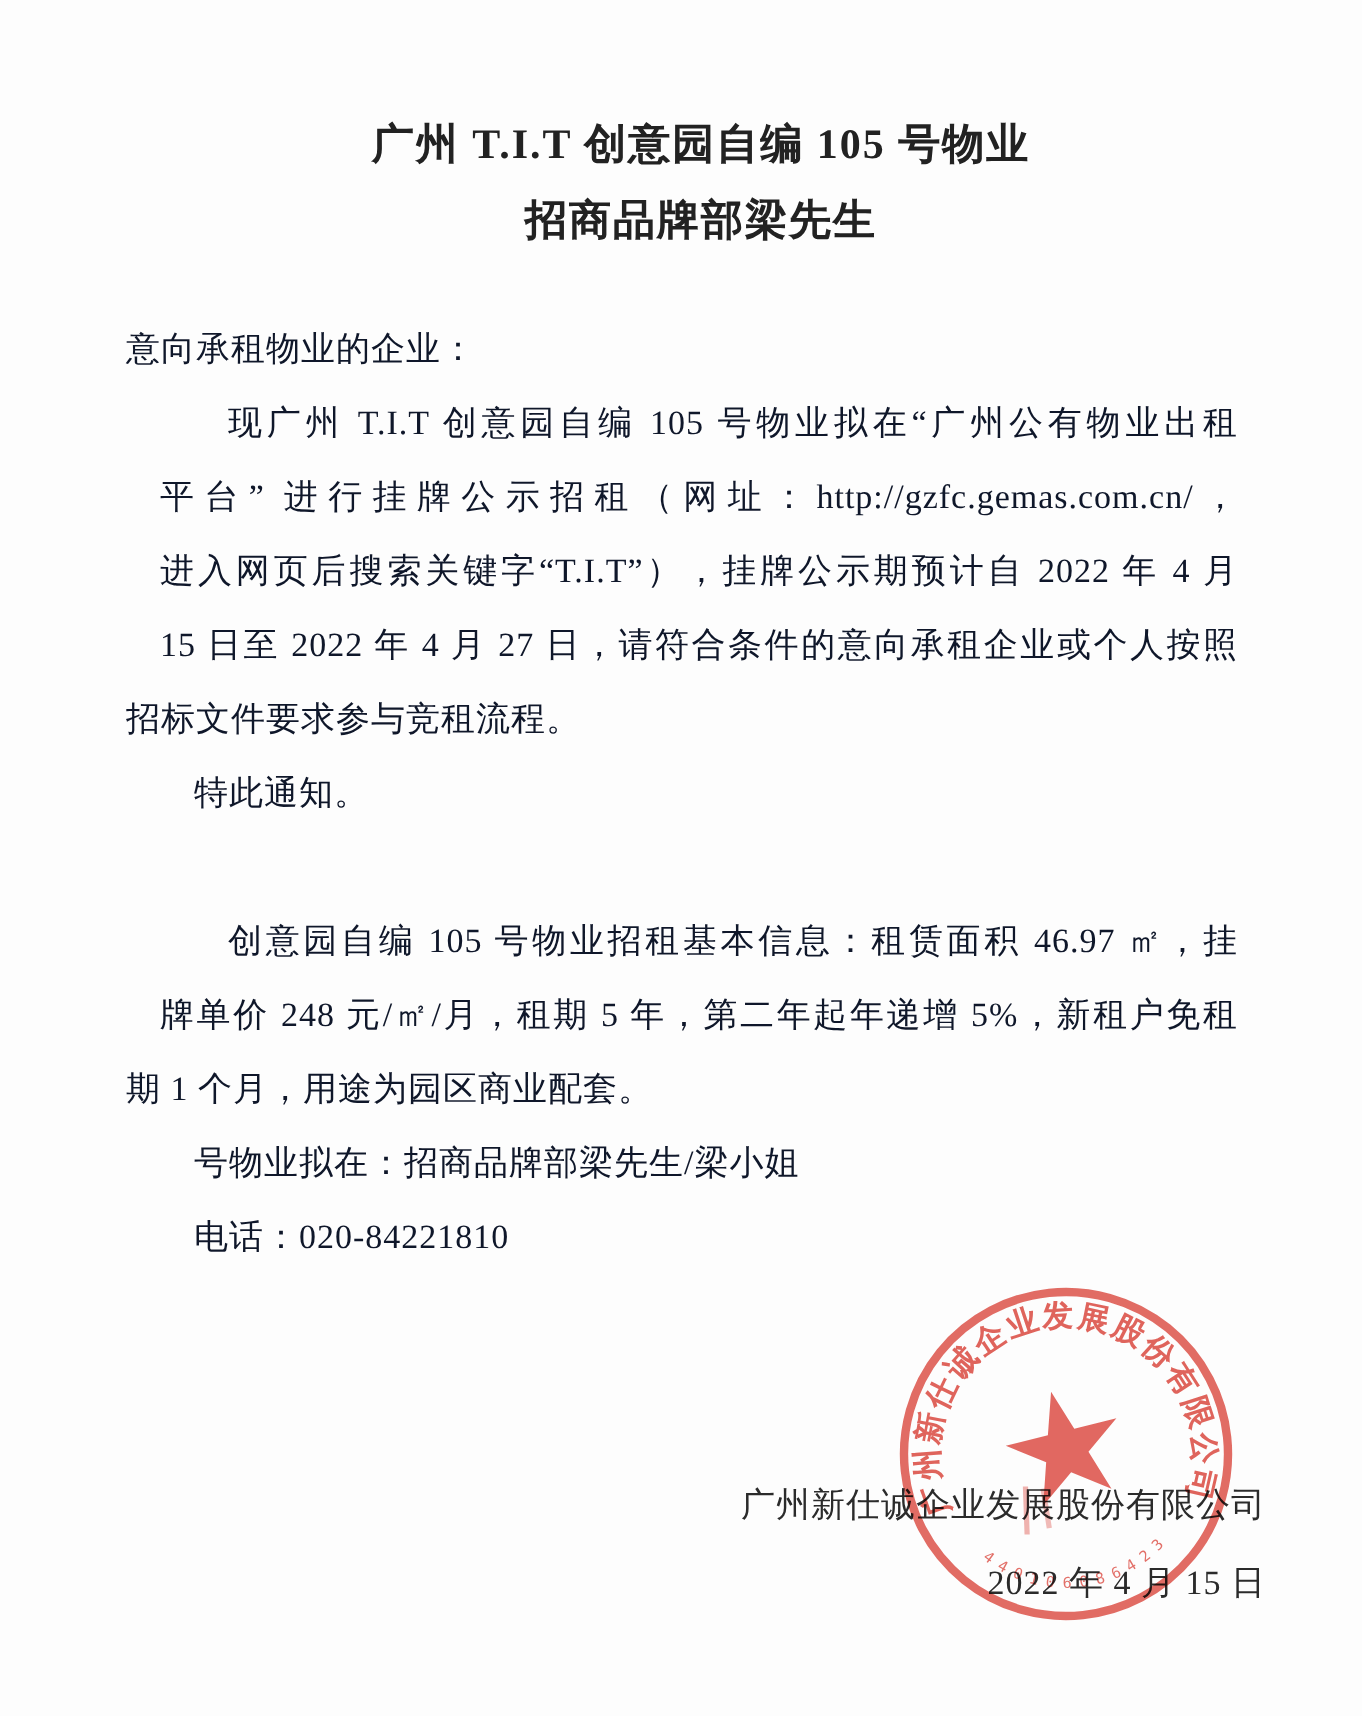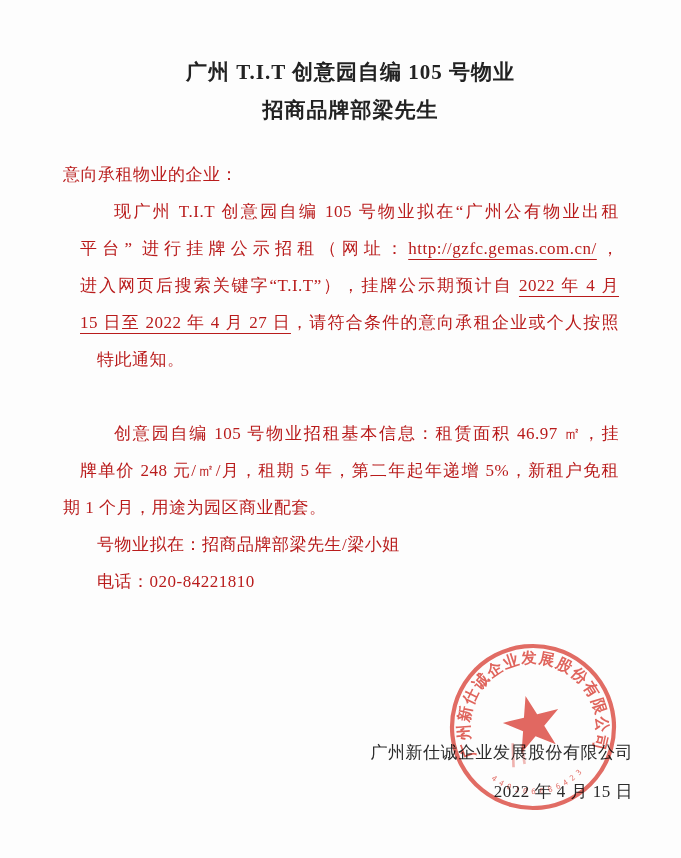--- a/index.html
+++ b/index.html
@@ -29,28 +29,27 @@
     font-weight: 600;
     color: #222;
     line-height: 38px;
     letter-spacing: 1px;
   }
   .doc-body {
     position: absolute; top: 156px; left: 63px;
     width: 556px;
     font-size: 17px;
     line-height: 37px;
-    color: #b91c1c;
+    color: #0f172a;
     letter-spacing: .5px;
   }
   .doc-body .line { text-align: left; white-space: nowrap; }
   .doc-body .line.fill { text-align: justify; text-align-last: justify; white-space: normal; margin-left: 17px; }
   .doc-body .line.indent { padding-left: 34px; }
   .doc-body .u {
-    text-decoration: underline;
     text-underline-offset: 5px;
     text-decoration-thickness: 1px;
   }
   .signature {
     position: absolute; right: 68px;
     font-size: 17px; color: #2b2b2b;
     letter-spacing: .5px;
     z-index: 1;
   }
   .signature.company { top: 741px; }
@@ -73,20 +72,21 @@
     <div>广州 T.I.T 创意园自编 105 号物业</div>
     <div>招商品牌部梁先生</div>
   </div>
 
   <div class="doc-body">
       <div class="line"><span class="">意向承租物业的企业：</span></div>
       <div class="line fill indent"><span class="">现广州 T.I.T 创意园自编 105 号物业拟在“广州公有物业出租</span></div>
       <div class="line fill"><span class="">平台” 进行挂牌公示招租（网址：</span><span class="u">http://gzfc.gemas.com.cn/</span><span class="">，</span></div>
       <div class="line fill"><span class="">进入网页后搜索关键字“T.I.T”），挂牌公示期预计自 </span><span class="u">2022 年 4 月</span></div>
       <div class="line fill"><span class="u">15 日至 2022 年 4 月 27 日</span><span class="">，请符合条件的意向承租企业或个人按照</span></div>
+      <div class="line"><span class="">招标文件要求参与竞租流程。</span></div>
       <div class="line indent"><span class="">特此通知。</span></div>
       <div class="line">&nbsp;</div>
       <div class="line fill indent"><span class="">创意园自编 105 号物业招租基本信息：租赁面积 46.97 ㎡，挂</span></div>
       <div class="line fill"><span class="">牌单价 248 元/㎡/月，租期 5 年，第二年起年递增 5%，新租户免租</span></div>
       <div class="line"><span class="">期 1 个月，用途为园区商业配套。</span></div>
       <div class="line indent"><span class="">号物业拟在：招商品牌部梁先生/梁小姐</span></div>
       <div class="line indent"><span class="">电话：020-84221810</span></div>
     </div>
 
   <div class="signature company">广州新仕诚企业发展股份有限公司</div>

